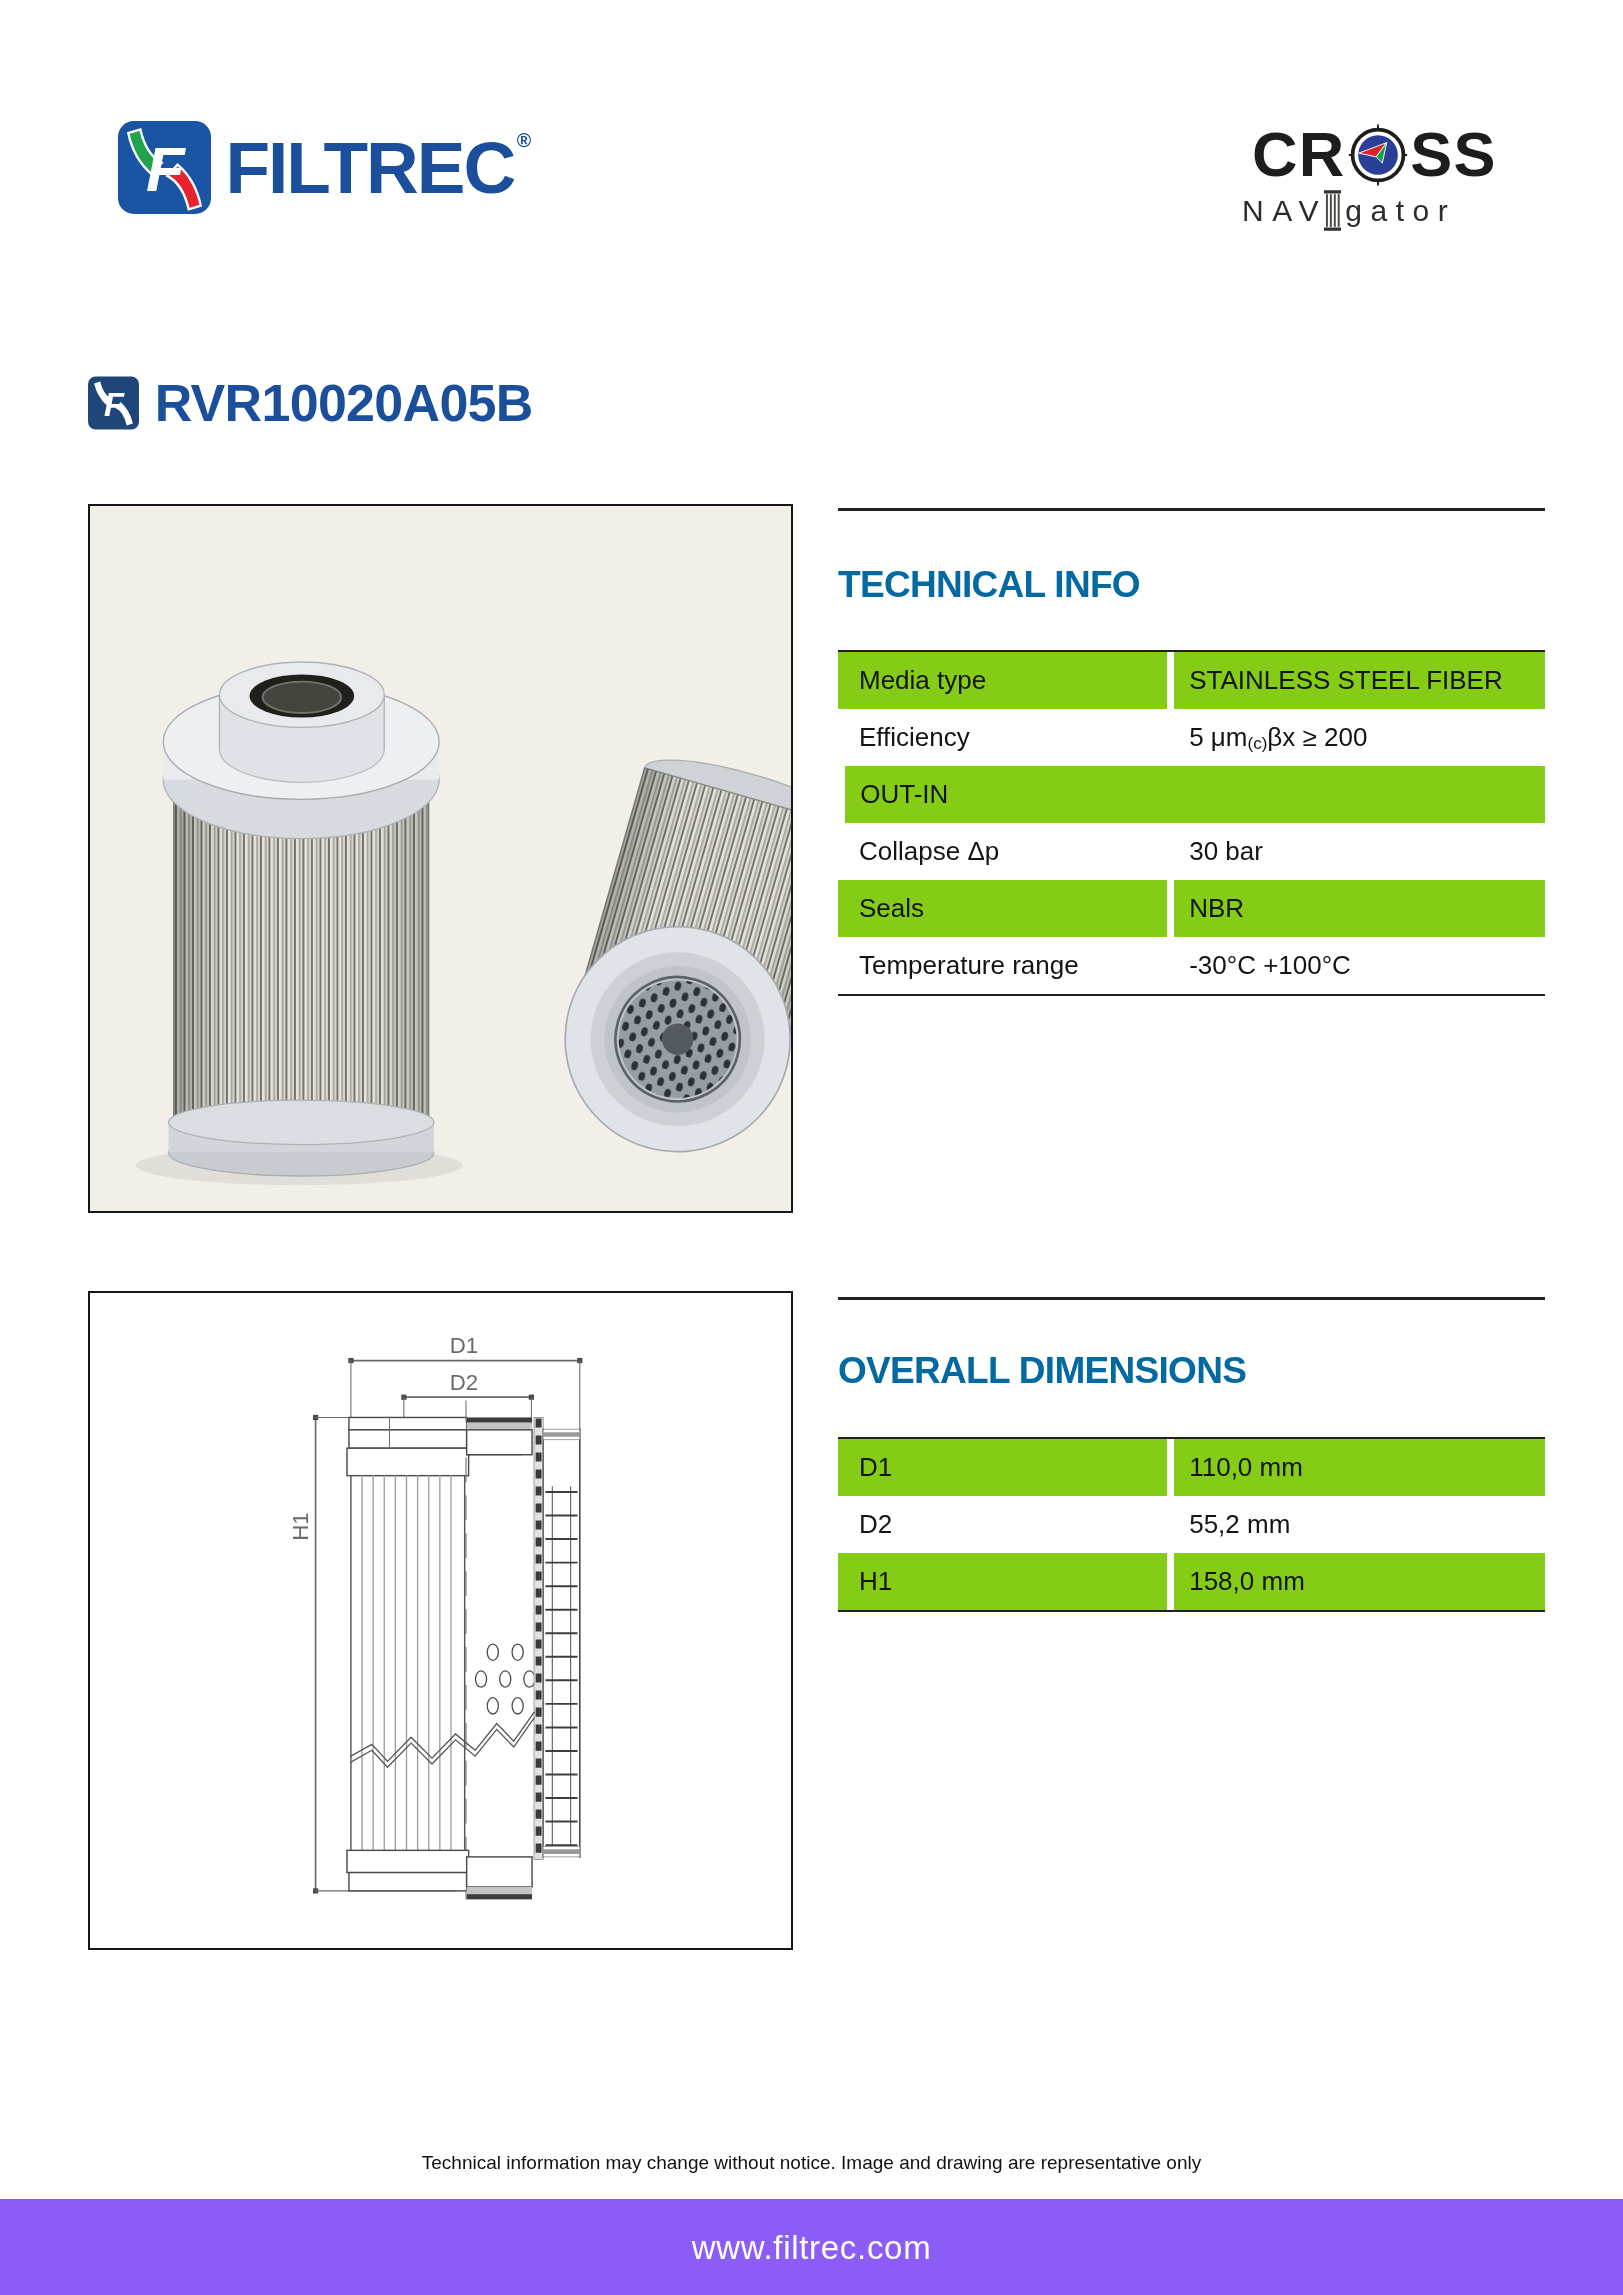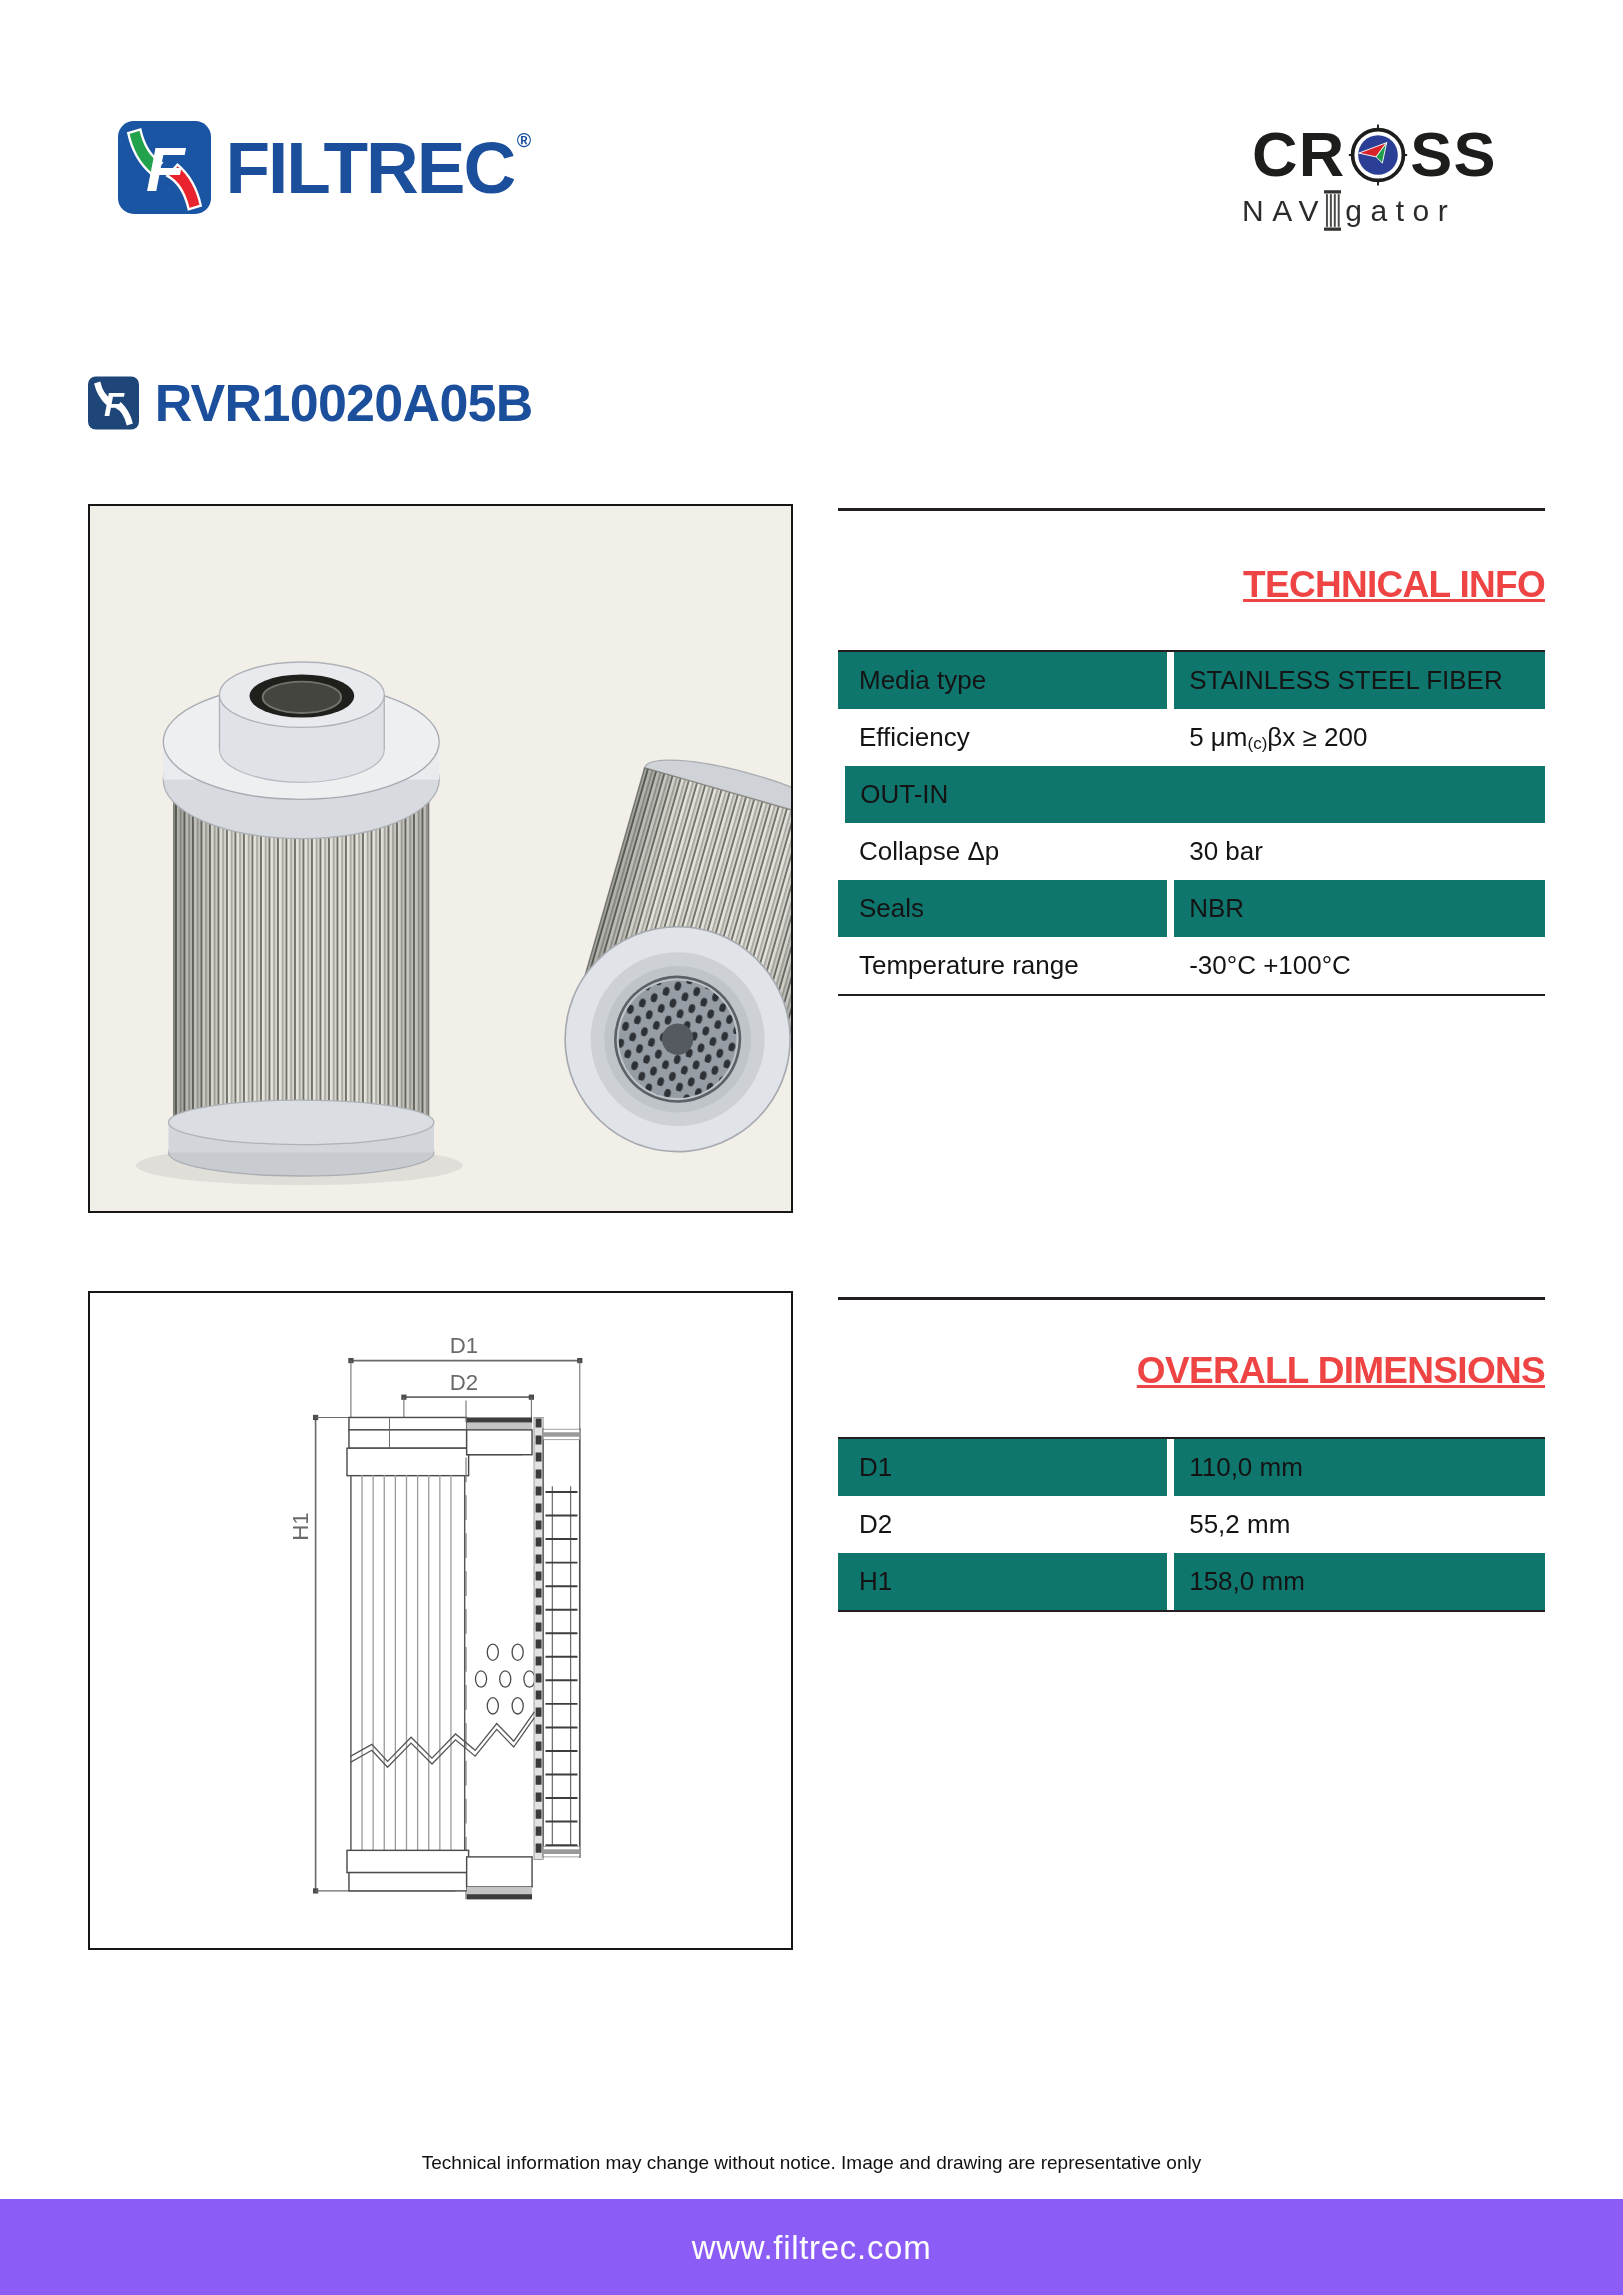--- a/index.html
+++ b/index.html
@@ -39,33 +39,33 @@
   
   .frame { border:2px solid #161616; background:#ffffff; }
   #photo-box   { left:88px; top:504px;  width:705px; height:709px; background:#f2efe9; }
   #drawing-box { left:88px; top:1291px; width:705px; height:659px; background:#ffffff; }
   #photo-box svg, #drawing-box svg { display:block; }
 
   
   .rule { left:838px; width:707px; height:3.3px; background:#231f20; }
   #rule-tech { top:508px; } #rule-dim { top:1297px; }
   .section-title {
-    left:838px; width:707px; text-align:right;
-    font-size:37px; font-weight:800; letter-spacing:-0.7px; color:#ef4444;text-decoration:underline;
+    left:838px; width:707px; text-align:left;
+    font-size:37px; font-weight:800; letter-spacing:-0.7px; color:#0369a1;
   }
   #tech-title { top:564px; } #dim-title { top:1350px; }
 
   .spec-table { left:838px; width:707px; border-top:2.6px solid #231f20; border-bottom:2.6px solid #231f20; }
   #tech-table { top:650px; } #dim-table { top:1437px; }
   .trow { display:flex; height:57px; }
   .trow .cell { display:flex; align-items:center; font-size:26px; color:#141414; }
   .trow .lbl { width:329px; padding-left:21px; }
   .trow .gap { width:6.5px; background:#ffffff; }
   .trow .val { flex:1; padding-left:15.7px; }
-  .trow.gray .lbl, .trow.gray .val { background:#0f766e; }
+  .trow.gray .lbl, .trow.gray .val { background:#84cc16; }
   .val sub { font-size:17px; transform:translateY(5.9px); line-height:0; }
 
   
   #footer-note {
     left:0; top:2152px; width:1623px; text-align:center;
     font-size:19px; color:#111111;
   }
   #footer-bar {
     left:0; top:2199px; width:1623px; height:97px; background:#8b5cf6;
     display:flex; align-items:center; justify-content:center;

